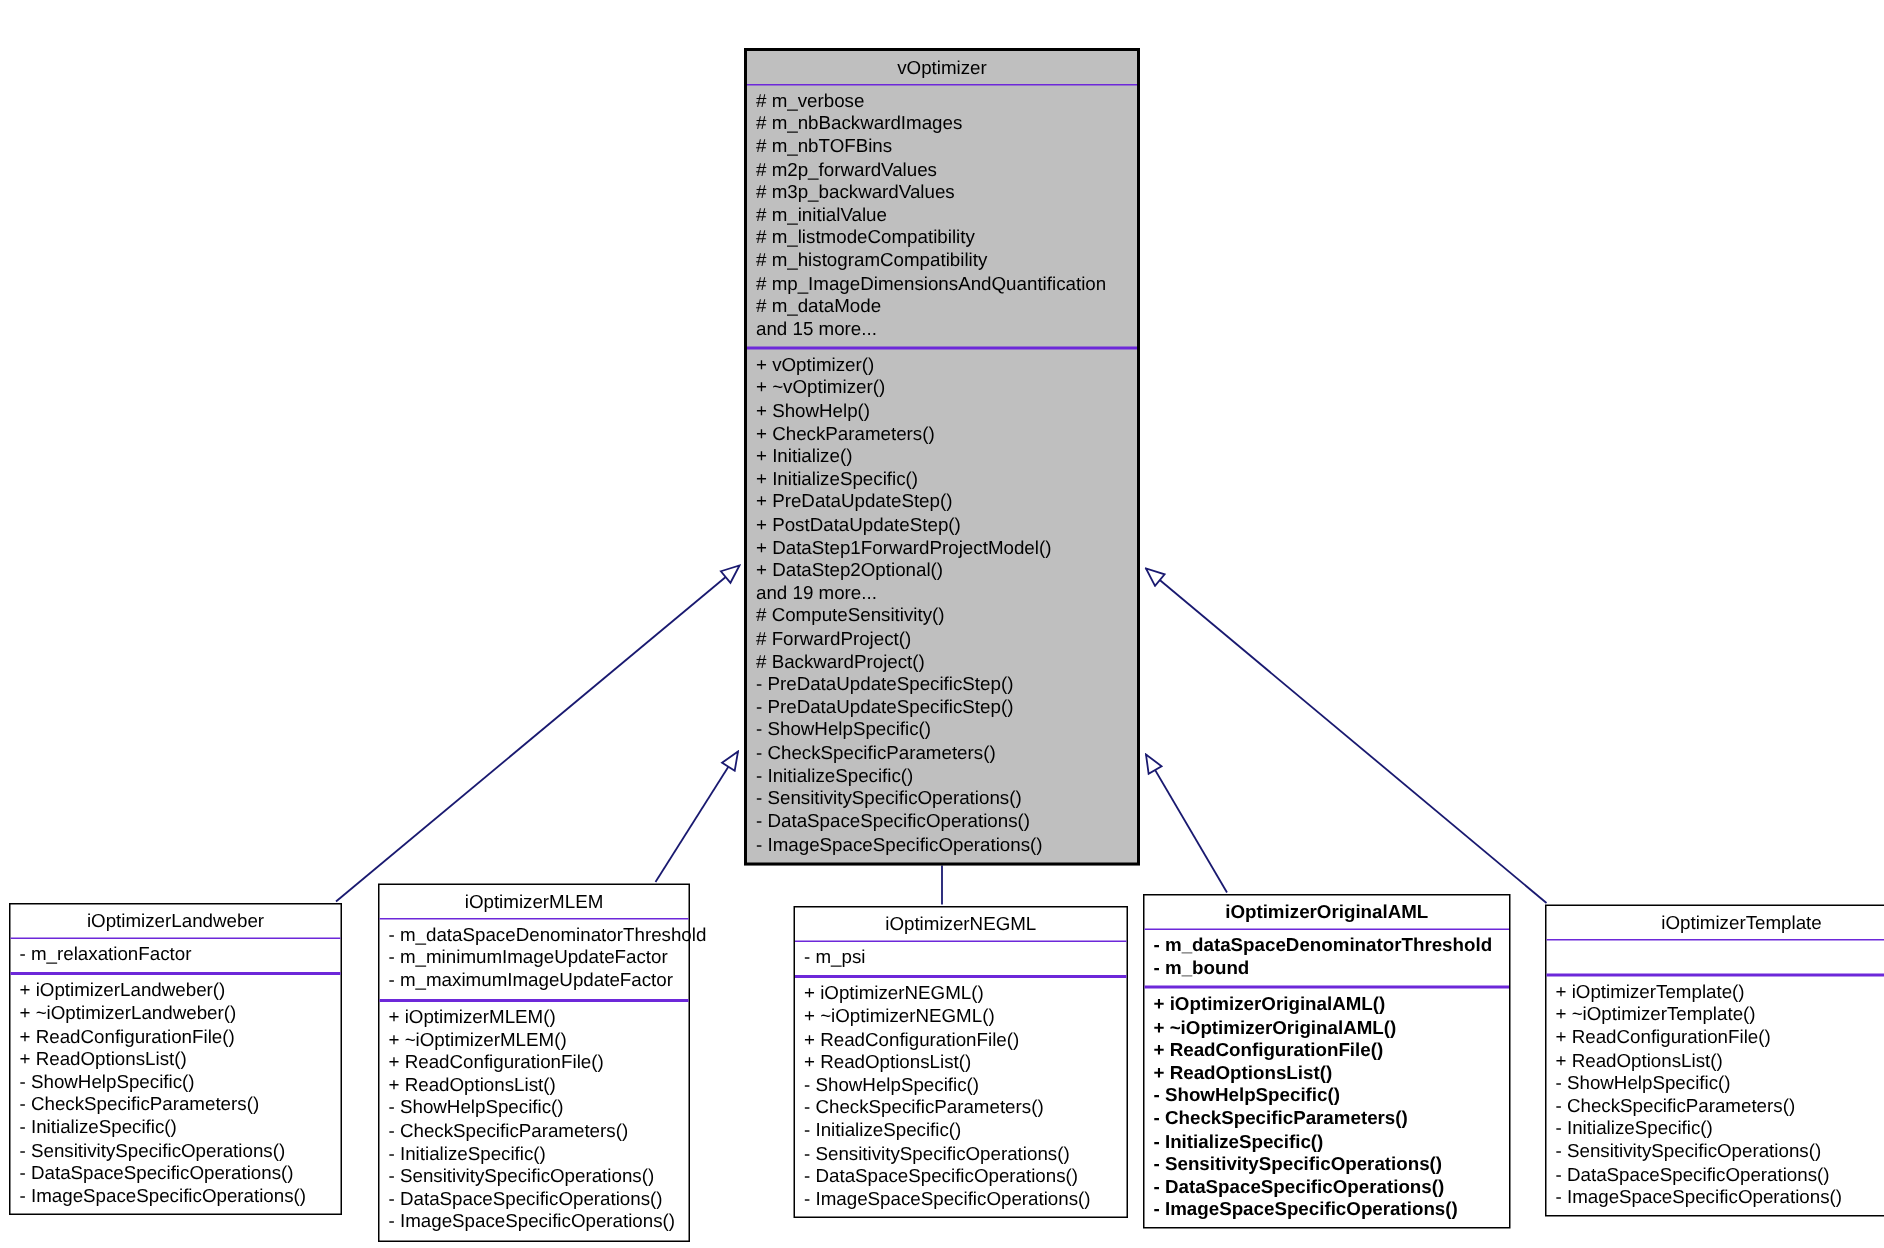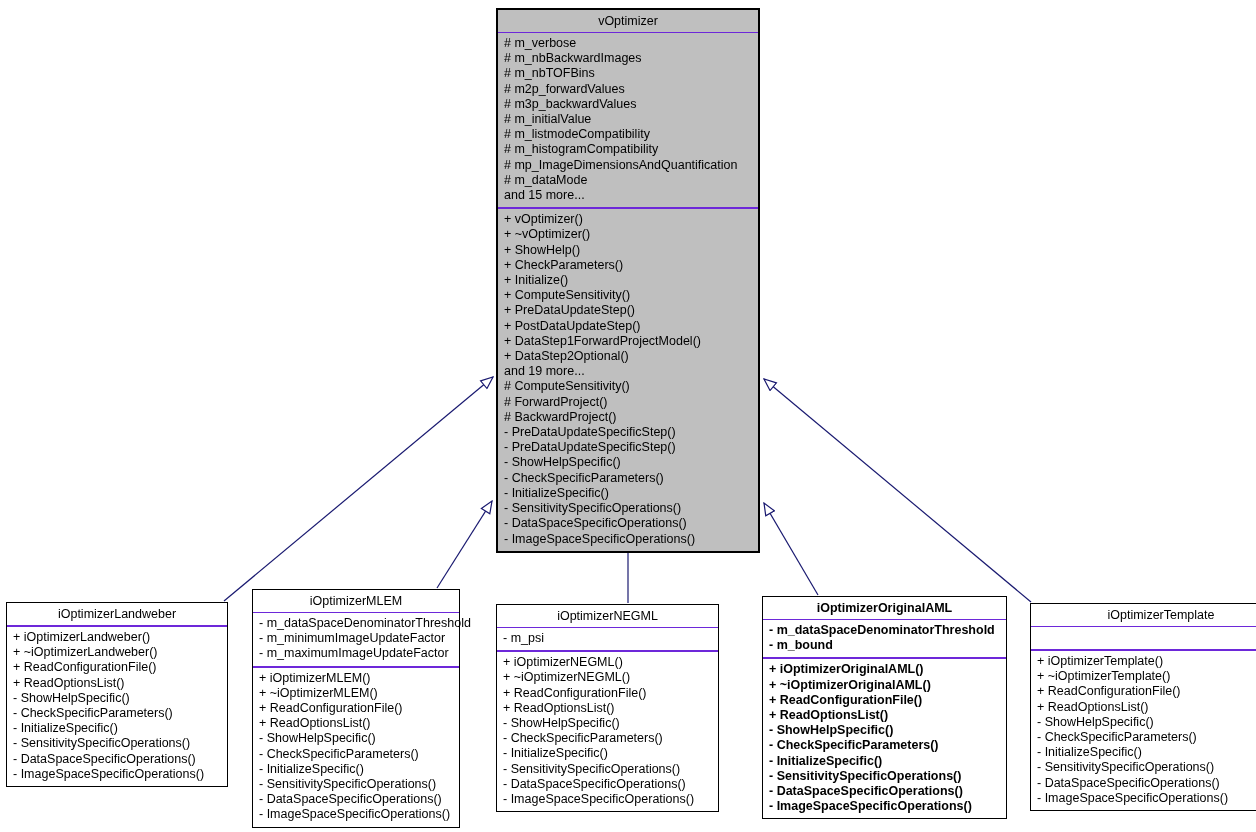--- a/index.html
+++ b/index.html
@@ -25,20 +25,21 @@
     position: absolute;
     z-index: 2;
     background: #ffffff;
     border: 1px solid #000000;
     box-sizing: border-box;
     font-size: 12.5px;
   }
   .uml-class.base {
     background: #BFBFBF;
     border-width: 2px;
+    margin-top: 24px;
   }
   .uml-title {
     text-align: center;
     padding: 4px 6px 3px 6px;
     line-height: 15px;
     white-space: nowrap;
   }
   .uml-section {
     border-top: 1px solid #6d28d9;
     padding: 3px 6px 4px 6px;
@@ -85,21 +86,21 @@
       <div class="member-line"># mp_ImageDimensionsAndQuantification</div>
       <div class="member-line"># m_dataMode</div>
       <div class="member-line">and 15 more...</div>
     </div>
   <div class="uml-section methods">
       <div class="member-line">+ vOptimizer()</div>
       <div class="member-line">+ ~vOptimizer()</div>
       <div class="member-line">+ ShowHelp()</div>
       <div class="member-line">+ CheckParameters()</div>
       <div class="member-line">+ Initialize()</div>
-      <div class="member-line">+ ComputeSensitivity()</div>
+      <div class="member-line">+ InitializeSpecific()</div>
       <div class="member-line">+ PreDataUpdateStep()</div>
       <div class="member-line">+ PostDataUpdateStep()</div>
       <div class="member-line">+ DataStep1ForwardProjectModel()</div>
       <div class="member-line">+ DataStep2Optional()</div>
       <div class="member-line">and 19 more...</div>
       <div class="member-line"># ComputeSensitivity()</div>
       <div class="member-line"># ForwardProject()</div>
       <div class="member-line"># BackwardProject()</div>
       <div class="member-line">- PreDataUpdateSpecificStep()</div>
       <div class="member-line">- PreDataUpdateSpecificStep()</div>
@@ -107,20 +108,23 @@
       <div class="member-line">- CheckSpecificParameters()</div>
       <div class="member-line">- InitializeSpecific()</div>
       <div class="member-line">- SensitivitySpecificOperations()</div>
       <div class="member-line">- DataSpaceSpecificOperations()</div>
       <div class="member-line">- ImageSpaceSpecificOperations()</div>
     </div>
 </div>
 
 <div class="uml-class" style="left:6px; top:602px; width:222px;">
   <div class="uml-title">iOptimizerLandweber</div>
+  <div class="uml-section attrs">
+      <div class="member-line">- m_relaxationFactor</div>
+    </div>
   <div class="uml-section methods">
       <div class="member-line">+ iOptimizerLandweber()</div>
       <div class="member-line">+ ~iOptimizerLandweber()</div>
       <div class="member-line">+ ReadConfigurationFile()</div>
       <div class="member-line">+ ReadOptionsList()</div>
       <div class="member-line">- ShowHelpSpecific()</div>
       <div class="member-line">- CheckSpecificParameters()</div>
       <div class="member-line">- InitializeSpecific()</div>
       <div class="member-line">- SensitivitySpecificOperations()</div>
       <div class="member-line">- DataSpaceSpecificOperations()</div>
@@ -142,21 +146,21 @@
       <div class="member-line">+ ReadOptionsList()</div>
       <div class="member-line">- ShowHelpSpecific()</div>
       <div class="member-line">- CheckSpecificParameters()</div>
       <div class="member-line">- InitializeSpecific()</div>
       <div class="member-line">- SensitivitySpecificOperations()</div>
       <div class="member-line">- DataSpaceSpecificOperations()</div>
       <div class="member-line">- ImageSpaceSpecificOperations()</div>
     </div>
 </div>
 
-<div class="uml-class" style="left:496px; top:604px; width:223px;">
+<div class="uml-class" style="left:529px; top:604px; width:223px;">
   <div class="uml-title">iOptimizerNEGML</div>
   <div class="uml-section attrs">
       <div class="member-line">- m_psi</div>
     </div>
   <div class="uml-section methods">
       <div class="member-line">+ iOptimizerNEGML()</div>
       <div class="member-line">+ ~iOptimizerNEGML()</div>
       <div class="member-line">+ ReadConfigurationFile()</div>
       <div class="member-line">+ ReadOptionsList()</div>
       <div class="member-line">- ShowHelpSpecific()</div>

